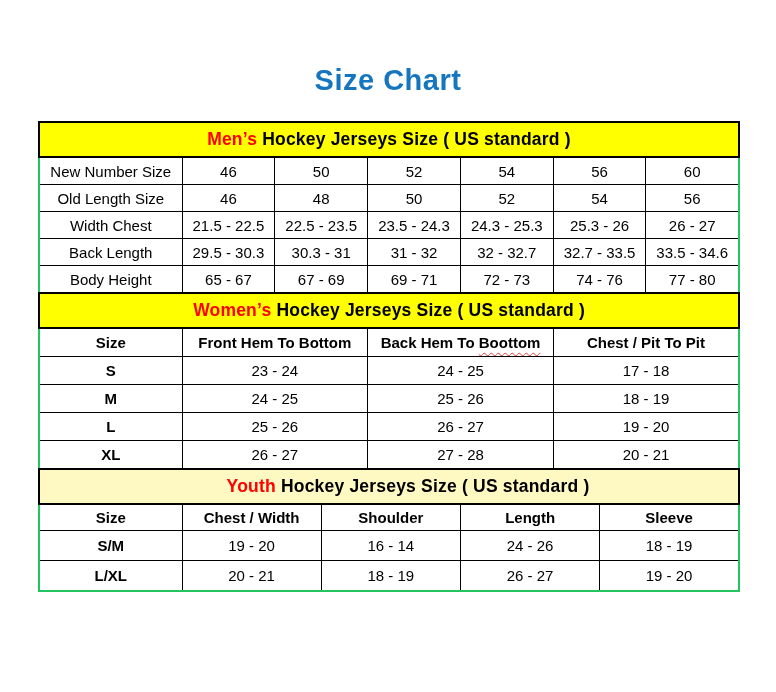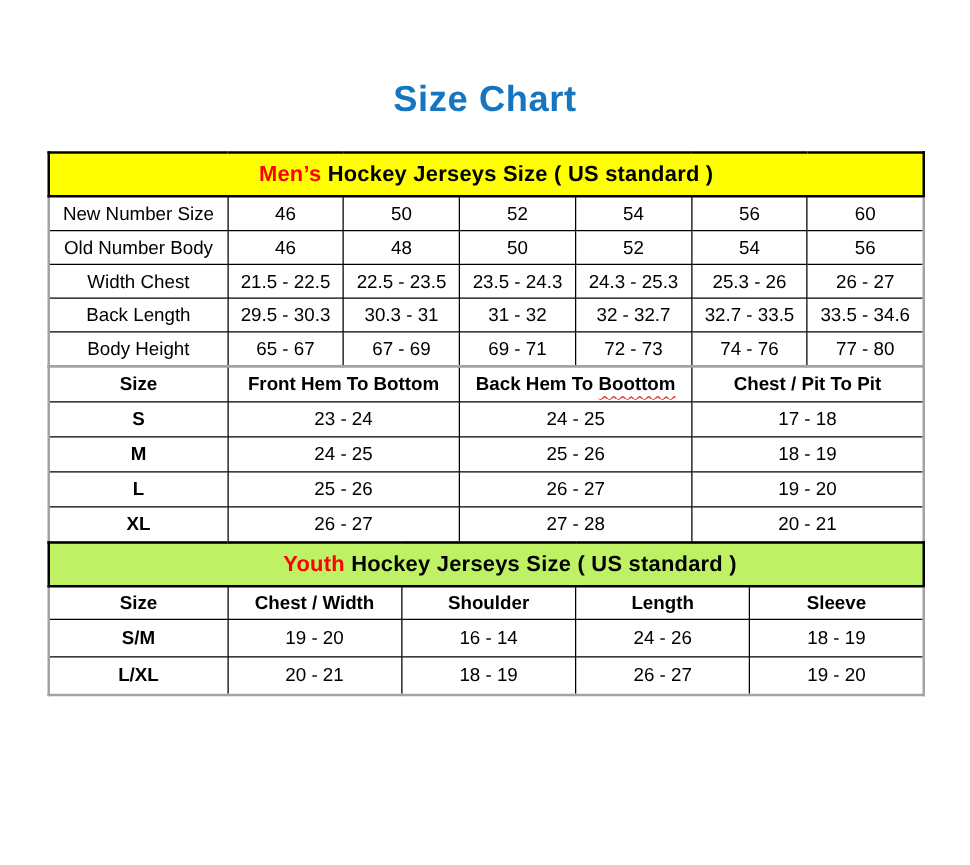--- a/index.html
+++ b/index.html
@@ -27,21 +27,21 @@
   .chart-wrap {
     position: absolute;
     left: 38px;
     top: 121px;
     width: 700px;
   }
   table.size-table {
     border-collapse: collapse;
     table-layout: fixed;
     width: 700px;
-    border: 2px solid #a3a3a3;
+    border: 2px solid #22c55e;
   }
   table.size-table + table.size-table {
     margin-top: -2px;
   }
   .size-table td, .size-table th {
     border: 1px solid #000;
     text-align: center;
     vertical-align: middle;
     padding: 0 2px;
     font-size: 15px;
@@ -98,21 +98,21 @@
         <tr>
           <td class="row-label">New Number Size</td>
           <td class="cell">46</td>
           <td class="cell">50</td>
           <td class="cell">52</td>
           <td class="cell">54</td>
           <td class="cell">56</td>
           <td class="cell">60</td>
         </tr>
         <tr>
-          <td class="row-label">Old Number Body</td>
+          <td class="row-label">Old Length Size</td>
           <td class="cell">46</td>
           <td class="cell">48</td>
           <td class="cell">50</td>
           <td class="cell">52</td>
           <td class="cell">54</td>
           <td class="cell">56</td>
         </tr>
         <tr>
           <td class="row-label">Width Chest</td>
           <td class="cell">21.5 - 22.5</td>
@@ -142,20 +142,23 @@
         </tr>
       </tbody>
     </table>
   <table class="size-table t-womens">
     <colgroup>
         <col class="c-label">
         <col span="3" class="c-womens">
       </colgroup>
   <tbody>
         <tr>
+          <td colspan="4" class="banner" style="background: rgb(255, 255, 0);"><span style="color: rgb(255, 0, 0);">Women’s</span><span> Hockey Jerseys Size ( US standard )</span></td>
+        </tr>
+        <tr>
           <th>Size</th>
           <th>Front Hem To Bottom</th>
           <th><span>Back Hem To </span><span class="typo" style="text-decoration-color: rgb(226, 64, 58);">Boottom</span></th>
           <th>Chest / Pit To Pit</th>
         </tr>
         <tr>
           <td class="row-label">S</td>
           <td class="cell">23 - 24</td>
           <td class="cell">24 - 25</td>
           <td class="cell">17 - 18</td>
@@ -180,21 +183,21 @@
         </tr>
       </tbody>
     </table>
   <table class="size-table t-youth">
     <colgroup>
         <col class="c-label">
         <col span="4" class="c-youth">
       </colgroup>
   <tbody>
         <tr>
-          <td colspan="5" class="banner" style="background: #bef264; padding-left: 40px;"><span style="color: rgb(255, 0, 0);">Youth</span><span> Hockey Jerseys Size ( US standard )</span></td>
+          <td colspan="5" class="banner" style="background: #fef9c3; padding-left: 40px;"><span style="color: rgb(255, 0, 0);">Youth</span><span> Hockey Jerseys Size ( US standard )</span></td>
         </tr>
         <tr>
           <th>Size</th>
           <th>Chest / Width</th>
           <th>Shoulder</th>
           <th>Length</th>
           <th>Sleeve</th>
         </tr>
         <tr>
           <td class="row-label">S/M</td>

